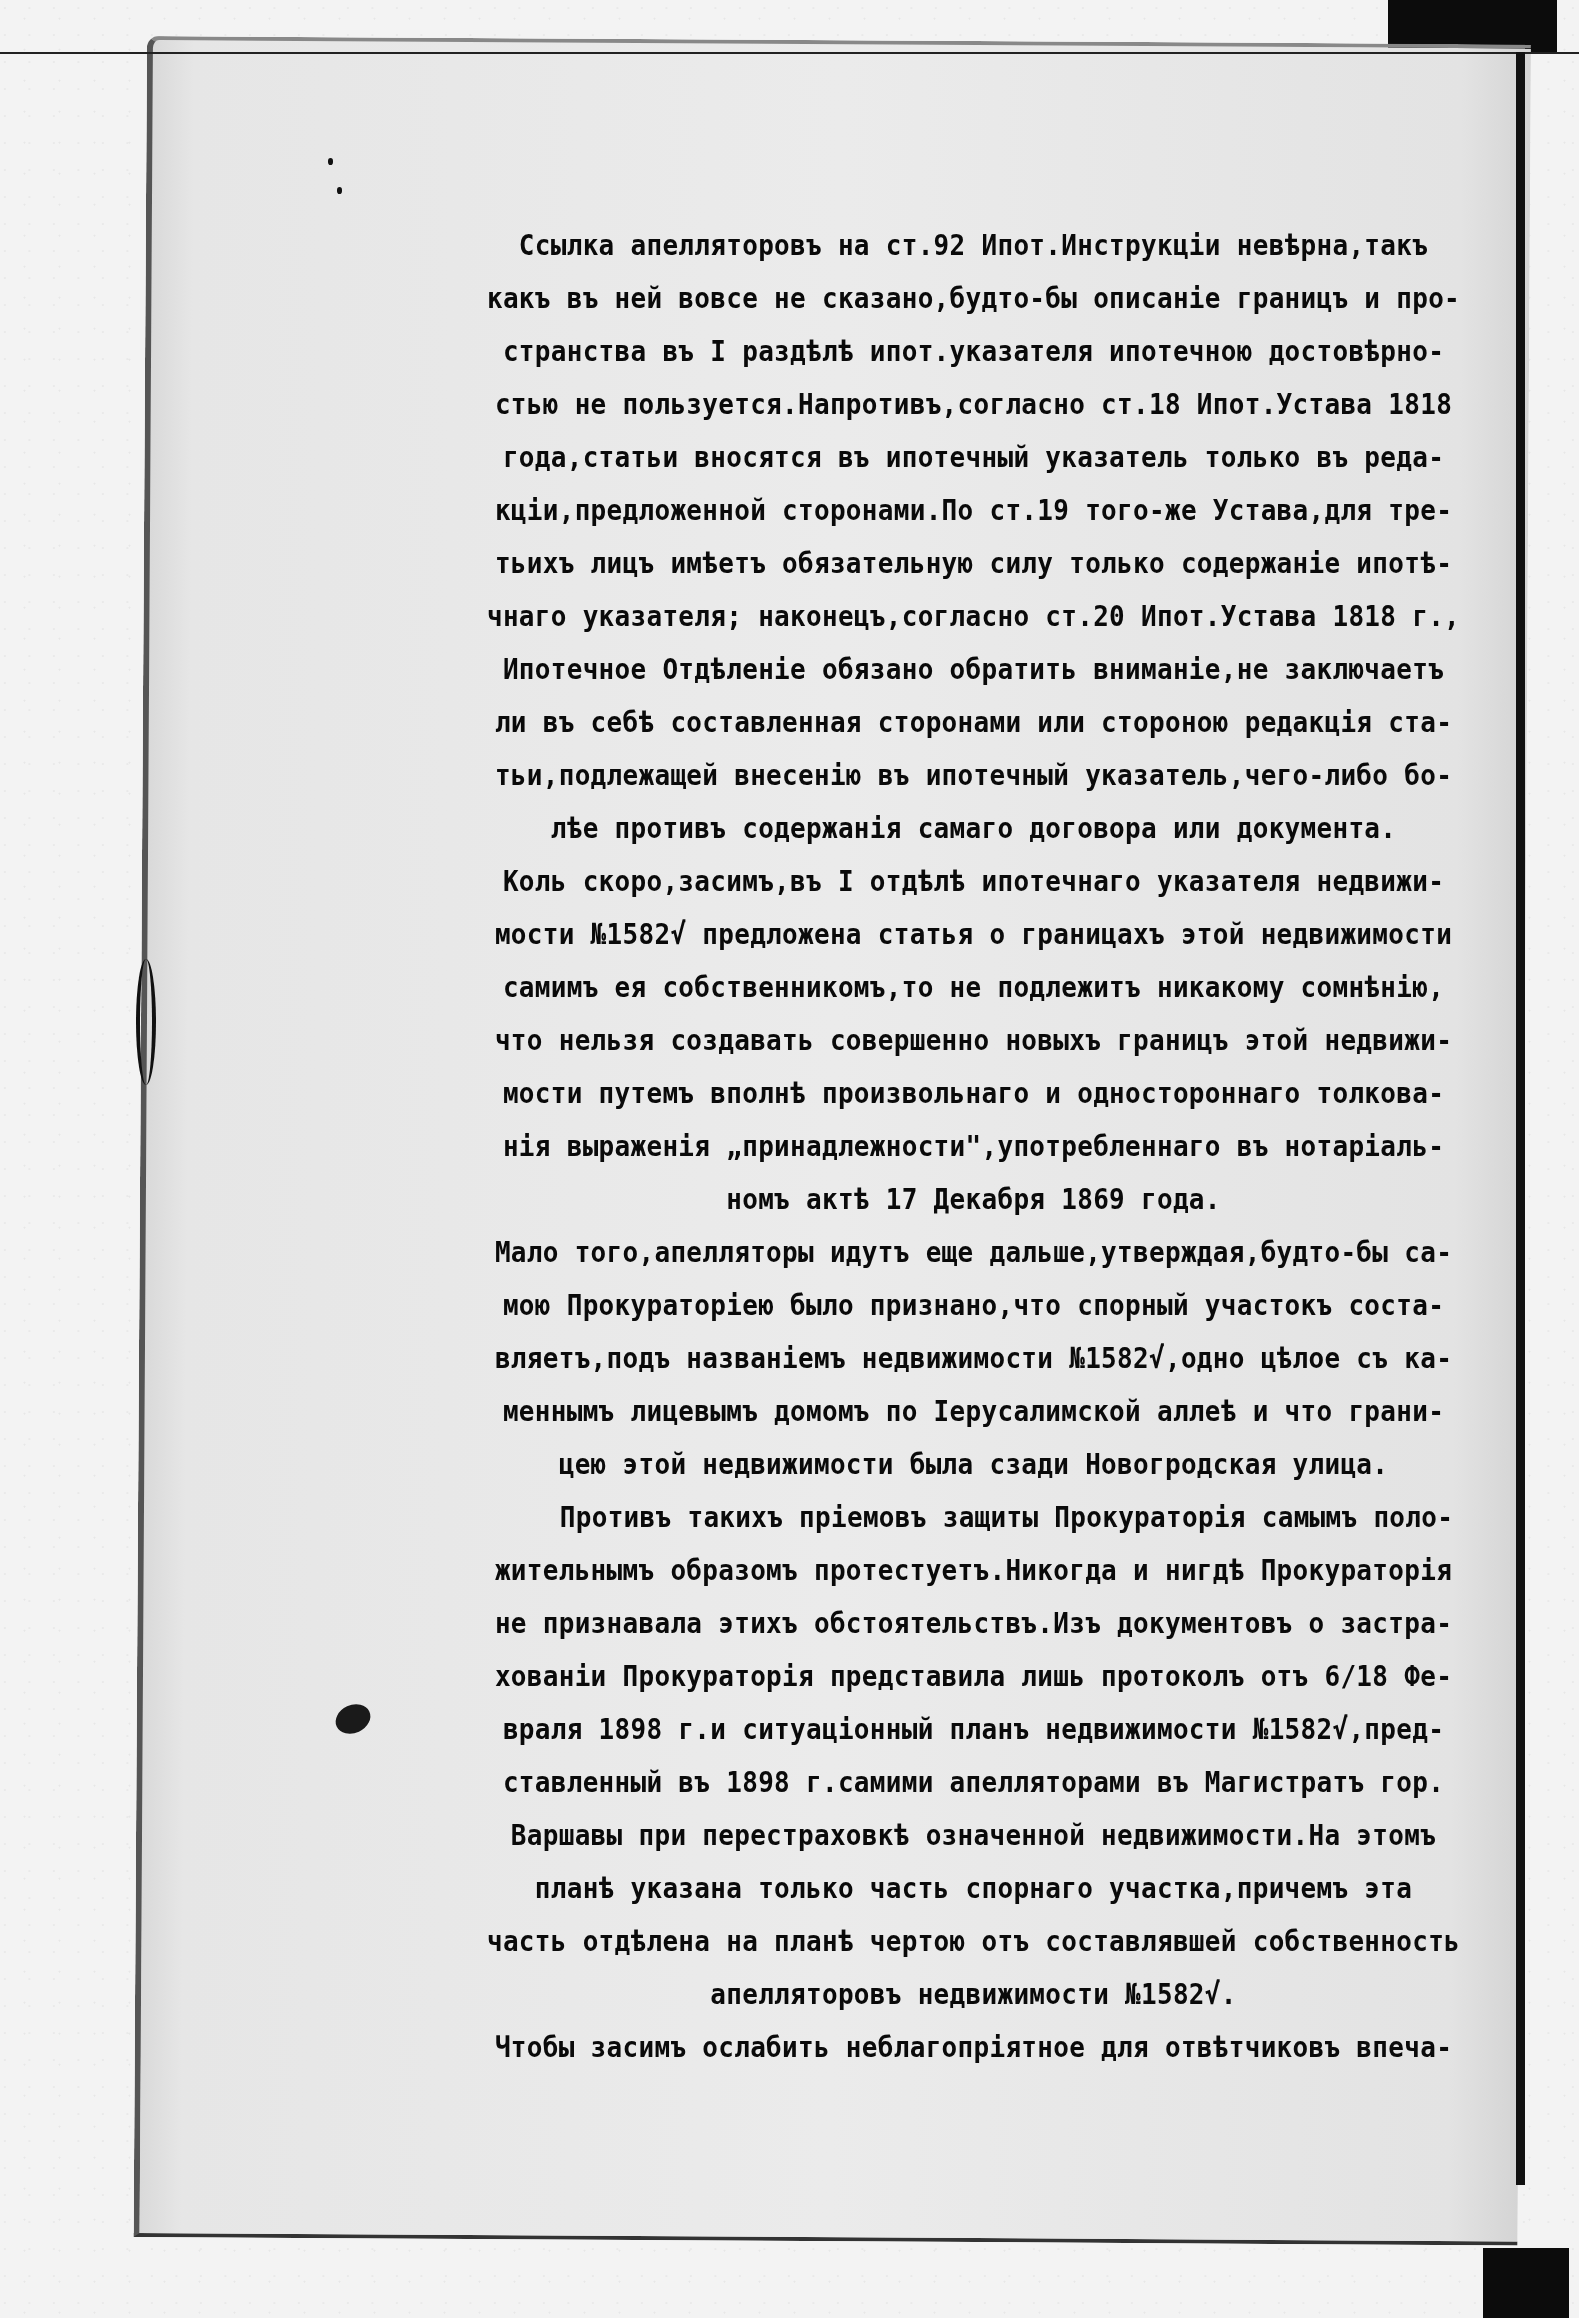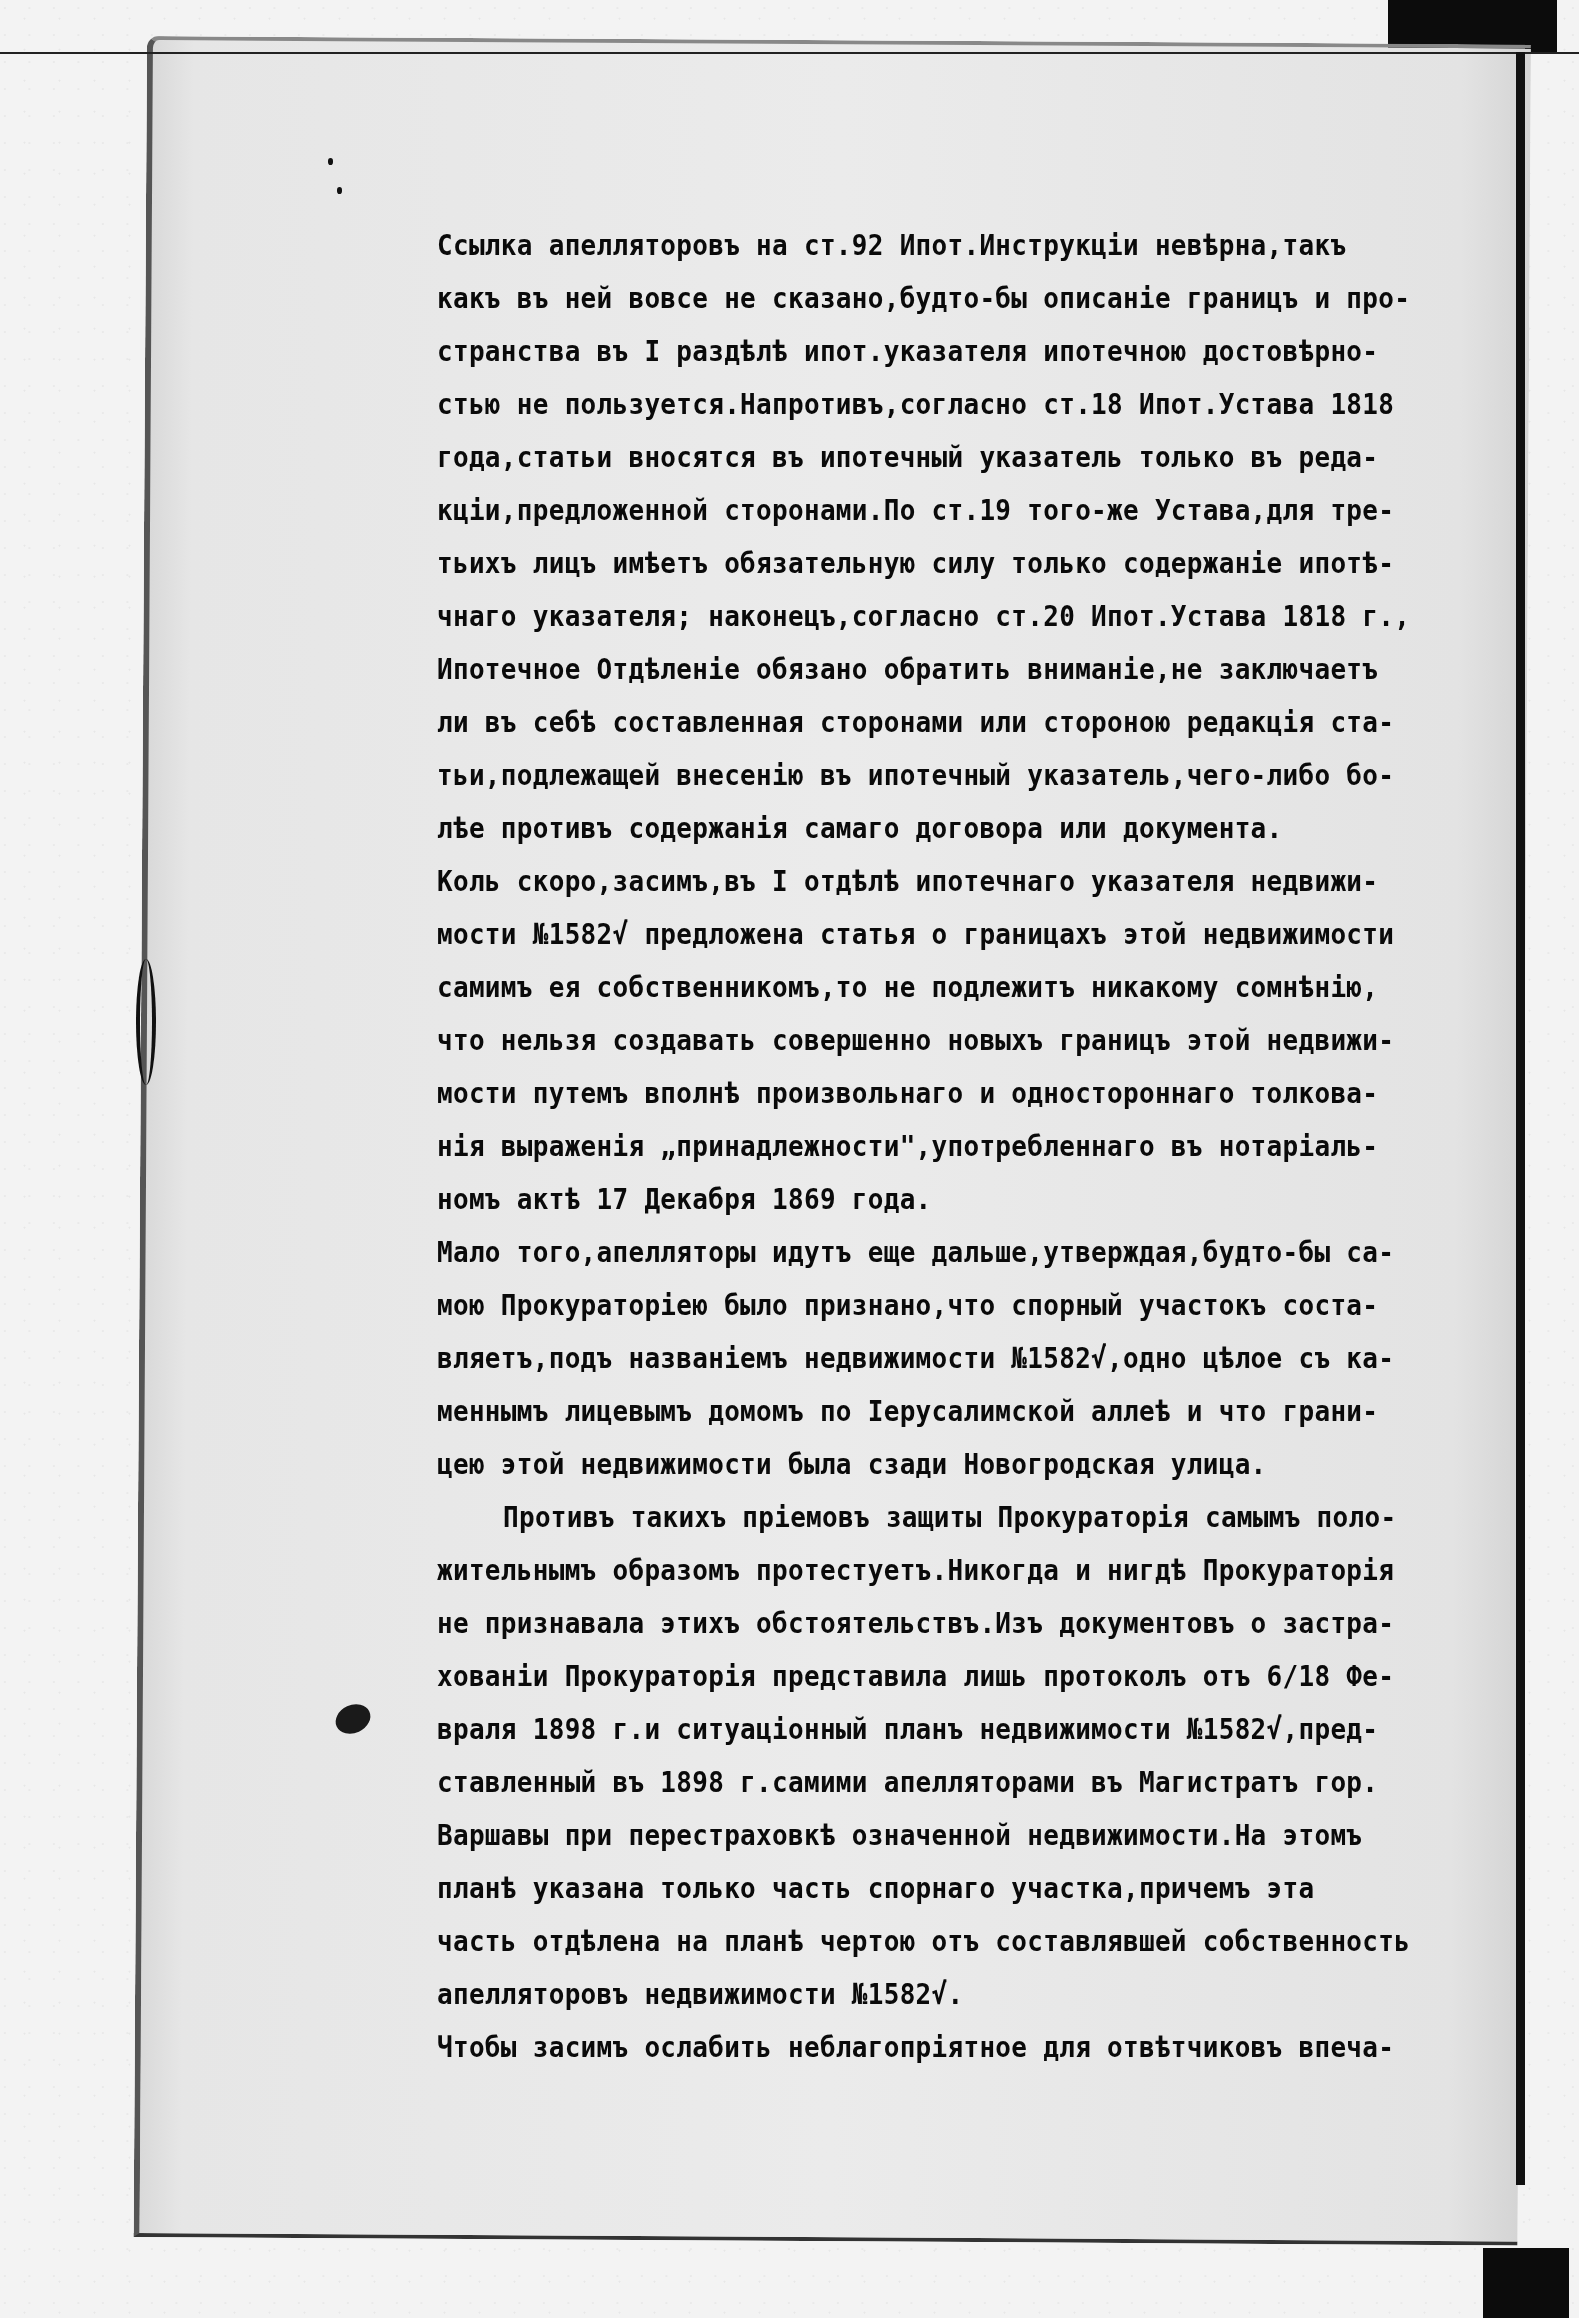--- a/index.html
+++ b/index.html
@@ -40,21 +40,21 @@
   .margin-bracket {
     position: absolute; left: 136px; top: 959px; width: 12px; height: 126px;
     border-left: 4.6px solid #111; border-right: 4.6px solid #111; border-radius: 50%;
   }
   .ink-blot {
     position: absolute; left: 335px; top: 1705px; width: 36px; height: 28px;
     background: #1a1a1a; border-radius: 50%; transform: rotate(-25deg);
   }
   .dot { position: absolute; width: 5.3px; height: 6.6px; background: #111; border-radius: 50%; }
   .text-block {
-    position: absolute; left: 437px; top: 219px; width: 1073px;
+    position: absolute; left: 437px; top: 219px; width: 1073px; text-align: center;
   }
   .line {
     height: 53px; line-height: 53px;
     font-size: 26px; font-weight: bold; color: #0a0a0a;
     white-space: nowrap; letter-spacing: 0.3px;
     transform: scaleY(1.12); transform-origin: left center;
   }
   .line.indent { padding-left: 66px; }
 </style>
 </head>

